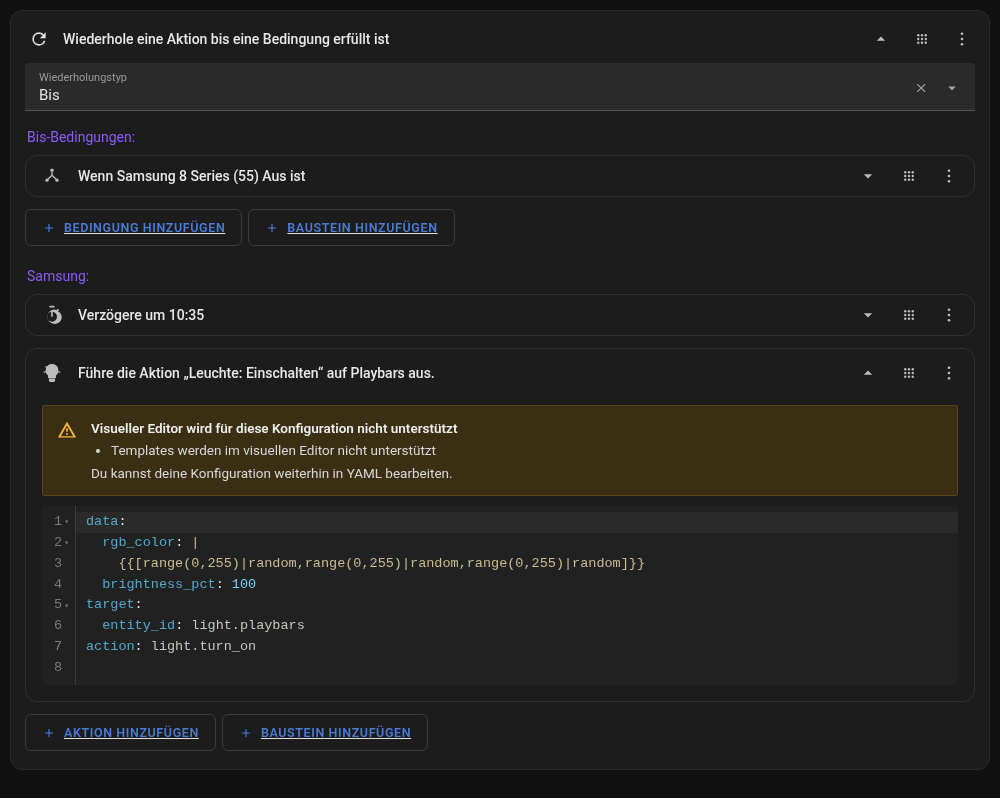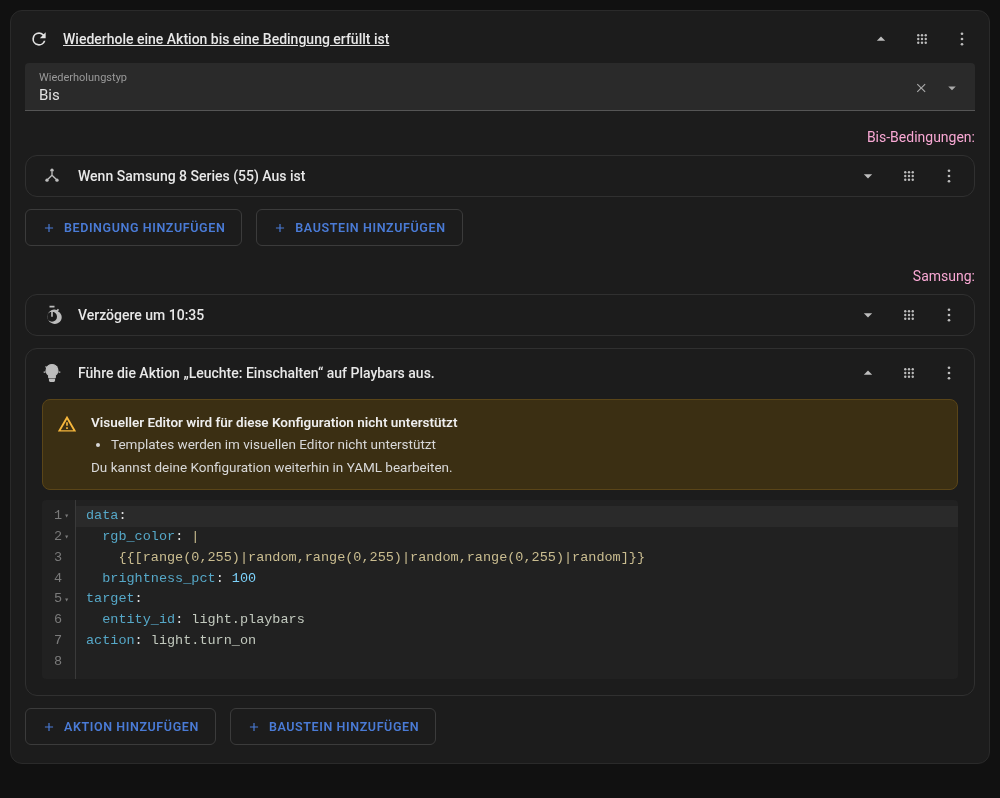--- a/index.html
+++ b/index.html
@@ -14,78 +14,77 @@
     background: #1c1c1c;
     border: 1px solid #2a2a2a;
     border-radius: 12px;
     padding: 12px 14px 14px;
   }
   .card-header {
     display: flex;
     align-items: center;
     gap: 14px;
     padding: 6px 4px 14px;
-    text-decoration: underline;
   }
   .card-header .title { flex: 1; font-weight: 500; color: #e8e8e8; }
   .header-icons { display: flex; gap: 22px; align-items: center; color: #bdbdbd; }
   .icon { width: 20px; height: 20px; fill: currentColor; }
   .icon-sm { width: 18px; height: 18px; fill: currentColor; }
   .select-field {
     background: #2a2a2a;
     border-bottom: 1px solid #555;
     border-radius: 4px 4px 0 0;
     padding: 8px 14px 6px;
     margin-bottom: 18px;
     display: flex;
     align-items: center;
     gap: 8px;
   }
   .select-field .field-content { flex: 1; }
   .select-field .label { font-size: 11px; color: #999; }
   .select-field .value { font-size: 15px; color: #e1e1e1; padding-top: 2px; }
   .select-field .actions { display: flex; gap: 12px; align-items: center; color: #aaa; }
-  .section-label { color: #f9a8d4; font-size: 14px; margin: 4px 0 10px 2px; text-align: right; }
+  .section-label { color: #8b5cf6; font-size: 14px; margin: 4px 0 10px 2px; }
   .row-card {
     background: #1c1c1c;
     border: 1px solid #303030;
     border-radius: 12px;
     padding: 10px 16px;
     display: flex;
     align-items: center;
     gap: 16px;
     margin-bottom: 12px;
   }
   .row-card.open { display: block; padding: 0; }
   .row-card .row-head { display: flex; align-items: center; gap: 16px; padding: 14px 16px; }
   .row-card .row-title { flex: 1; font-weight: 500; color: #e8e8e8; }
   .row-icons { display: flex; gap: 22px; align-items: center; color: #bdbdbd; }
   .row-icon-lead { color: #bdbdbd; }
-  .btn-row { display: flex; gap: 14px; margin: 8px 0 22px; }
+  .btn-row { display: flex; gap: 6px; margin: 8px 0 22px; text-decoration: underline; }
   .btn {
     display: inline-flex;
     align-items: center;
     gap: 8px;
     border: 1px solid #3b3b3b;
     background: transparent;
     color: #4a7bd6;
     font-weight: 600;
     font-size: 12.5px;
     letter-spacing: 0.6px;
     padding: 10px 16px;
     border-radius: 6px;
     cursor: pointer;
     text-transform: uppercase;
   }
   .btn svg { fill: currentColor; }
   .warning-box {
-    margin: 2px 16px 10px;
+    margin: 8px 16px 10px;
     background: #3b2f13;
     border: 1px solid #5a4518;
-    border-radius: 8px;
+    border-radius: 2px;
     padding: 12px 14px;
     display: flex;
     gap: 14px;
     align-items: flex-start;
   }
   .warning-box .warn-icon { color: #f6b73c; flex-shrink: 0; margin-top: 2px; }
   .warning-box .warn-content { font-size: 13.5px; line-height: 1.5; color: #d8d8d8; }
   .warning-box .warn-title { font-weight: 600; color: #eee; margin-bottom: 2px; }
   .warning-box ul { margin: 2px 0 2px 20px; }
   .code-editor {

